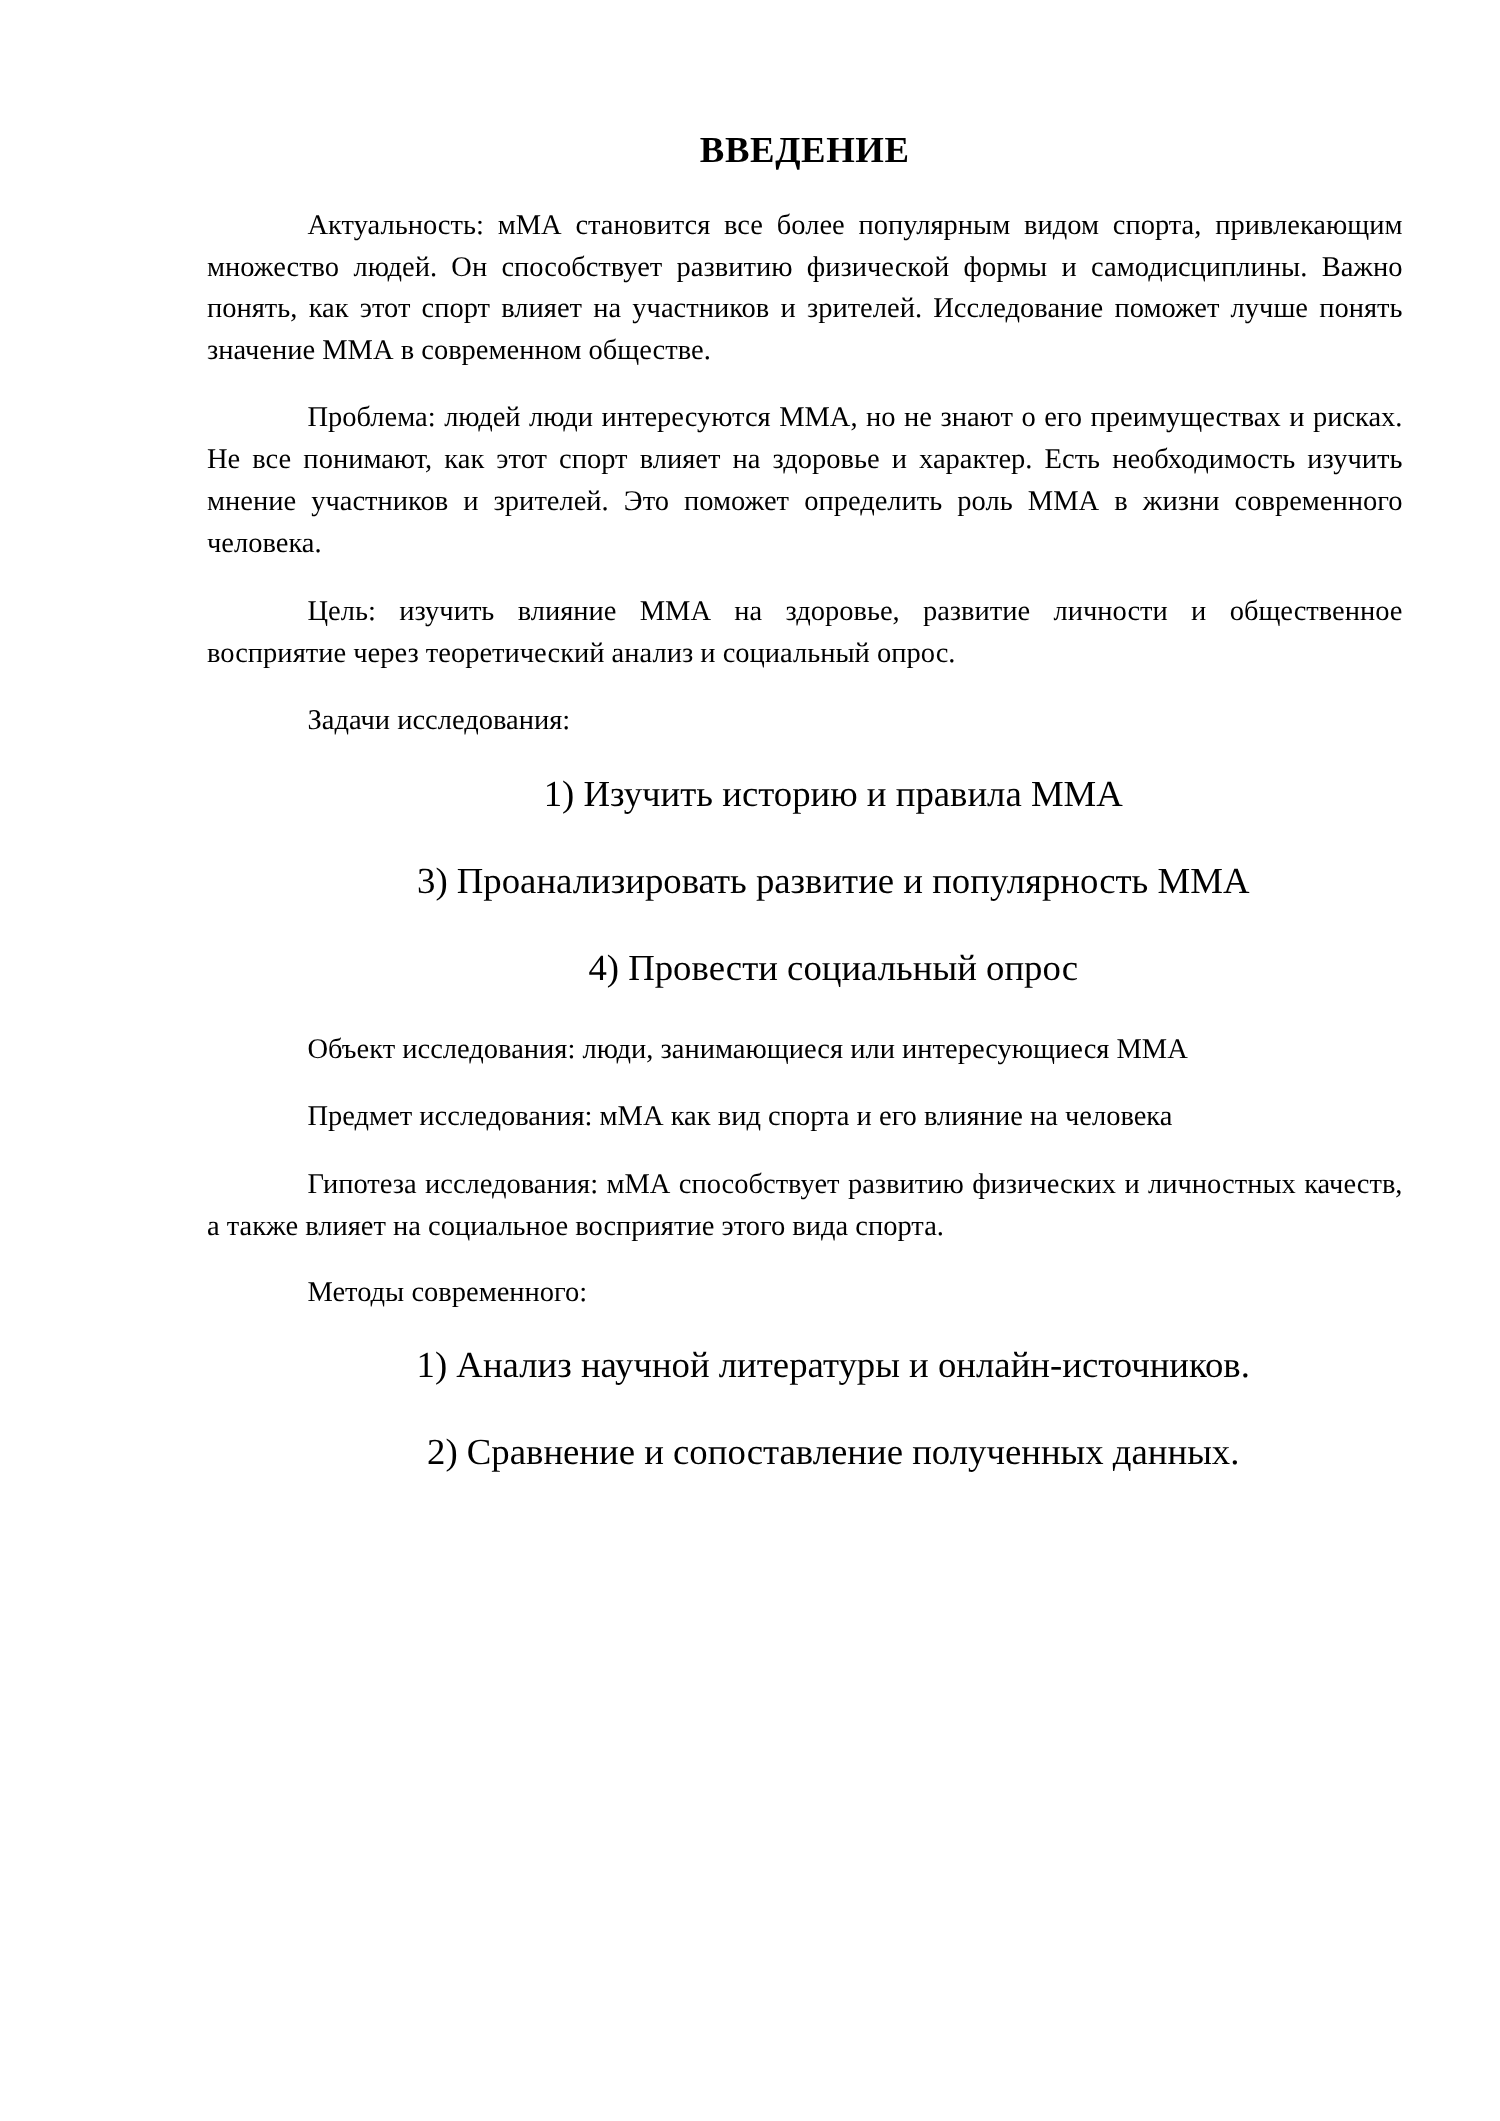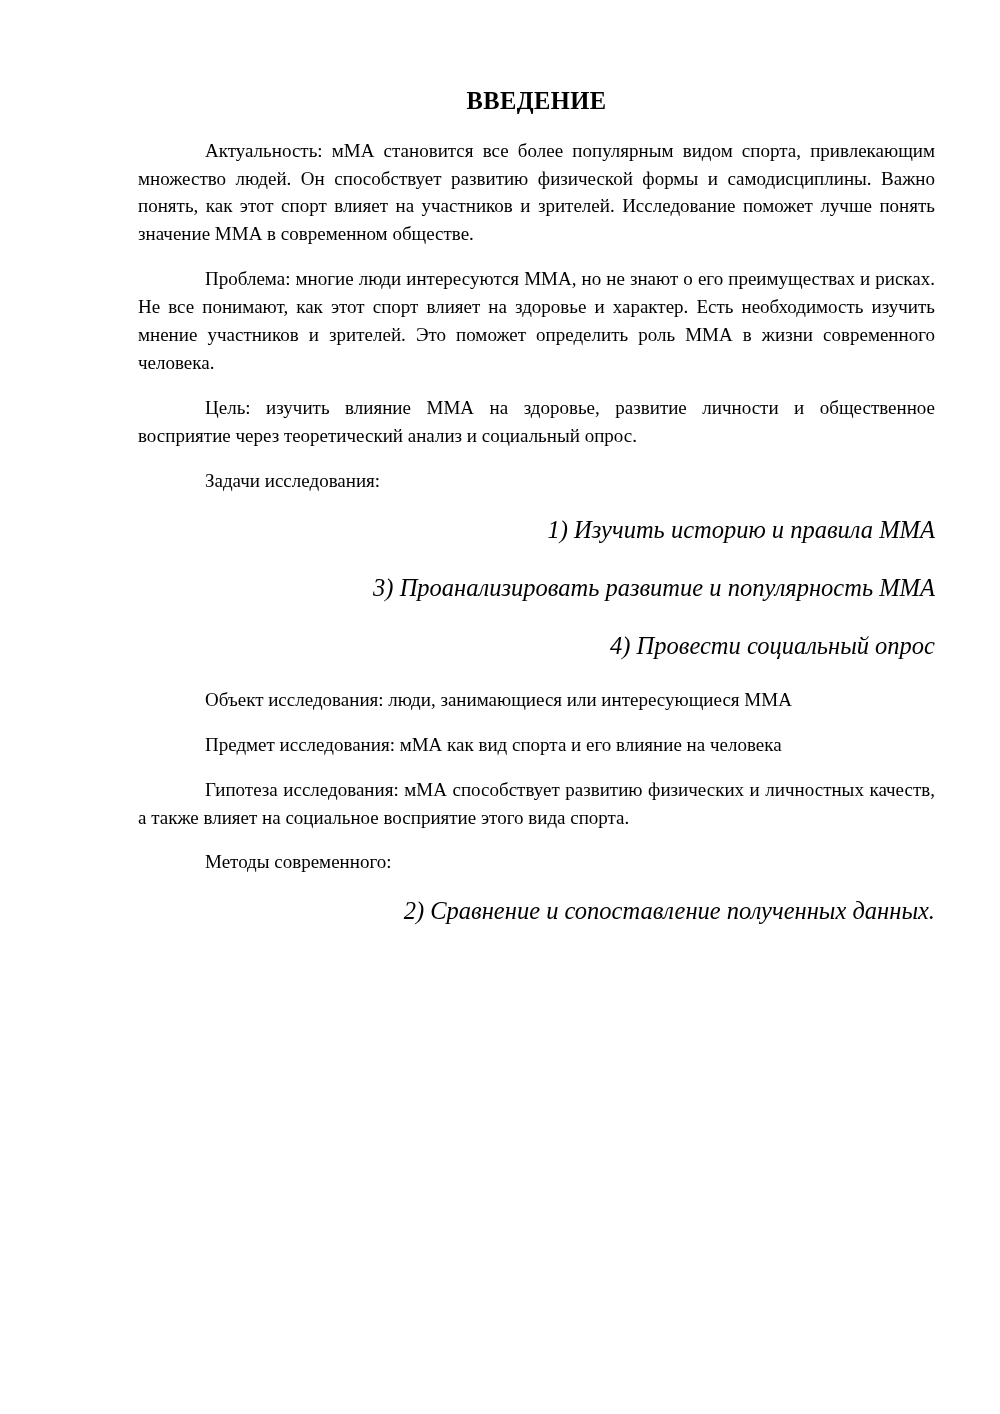--- a/index.html
+++ b/index.html
@@ -43,24 +43,23 @@
     text-indent: 67px;
     margin: 0 0 17px 0;
     hyphens: none;
   }
   .para.no-justify {
     text-align: left;
   }
   .list-item {
     font-size: 24.5px;
     line-height: 1.47;
-    text-align: right;
+    text-align: center;
     text-indent: 38px;
     margin: 3px 0 22px 0;
-    font-style: italic;
   }
   .page-number {
     position: absolute;
     left: 0;
     right: 0;
     top: 1330px;
     text-align: center;
     font-size: 21px;
     color: #555555;
     line-height: 1;
@@ -70,37 +69,38 @@
 <body>
 
 <div class="page">
 
   <div class="content">
 
     <h1 class="doc-title">ВВЕДЕНИЕ</h1>
 
     <p class="para">Актуальность: мМА становится все более популярным видом спорта, привлекающим множество людей. Он способствует развитию физической формы и самодисциплины. Важно понять, как этот спорт влияет на участников и зрителей. Исследование поможет лучше понять значение ММА в современном обществе.</p>
 
-    <p class="para">Проблема: многие люди интересуются ММА, но не знают о его преимуществах и рисках. Не все понимают, как этот спорт влияет на здоровье и характер. Есть необходимость изучить мнение участников и зрителей. Это поможет определить роль ММА в жизни современного человека.</p>
+    <p class="para">Проблема: людей люди интересуются ММА, но не знают о его преимуществах и рисках. Не все понимают, как этот спорт влияет на здоровье и характер. Есть необходимость изучить мнение участников и зрителей. Это поможет определить роль ММА в жизни современного человека.</p>
 
     <p class="para">Цель: изучить влияние ММА на здоровье, развитие личности и общественное восприятие через теоретический анализ и социальный опрос.</p>
 
     <p class="para no-justify">Задачи исследования:</p>
 
     <p class="list-item">1) Изучить историю и правила ММА</p>
     <p class="list-item">3) Проанализировать развитие и популярность ММА</p>
     <p class="list-item">4) Провести социальный опрос</p>
 
     <p class="para">Объект исследования: люди, занимающиеся или интересующиеся ММА</p>
 
     <p class="para">Предмет исследования: мМА как вид спорта и его влияние на человека</p>
 
     <p class="para">Гипотеза исследования: мМА способствует развитию физических и личностных качеств, а также влияет на социальное восприятие этого вида спорта.</p>
 
     <p class="para no-justify">Методы современного:</p>
 
+    <p class="list-item">1) Анализ научной литературы и онлайн-источников.</p>
     <p class="list-item">2) Сравнение и сопоставление полученных данных.</p>
 
   </div>
 
   <div class="page-number">3</div>
 
 </div>
 
 </body></html>

